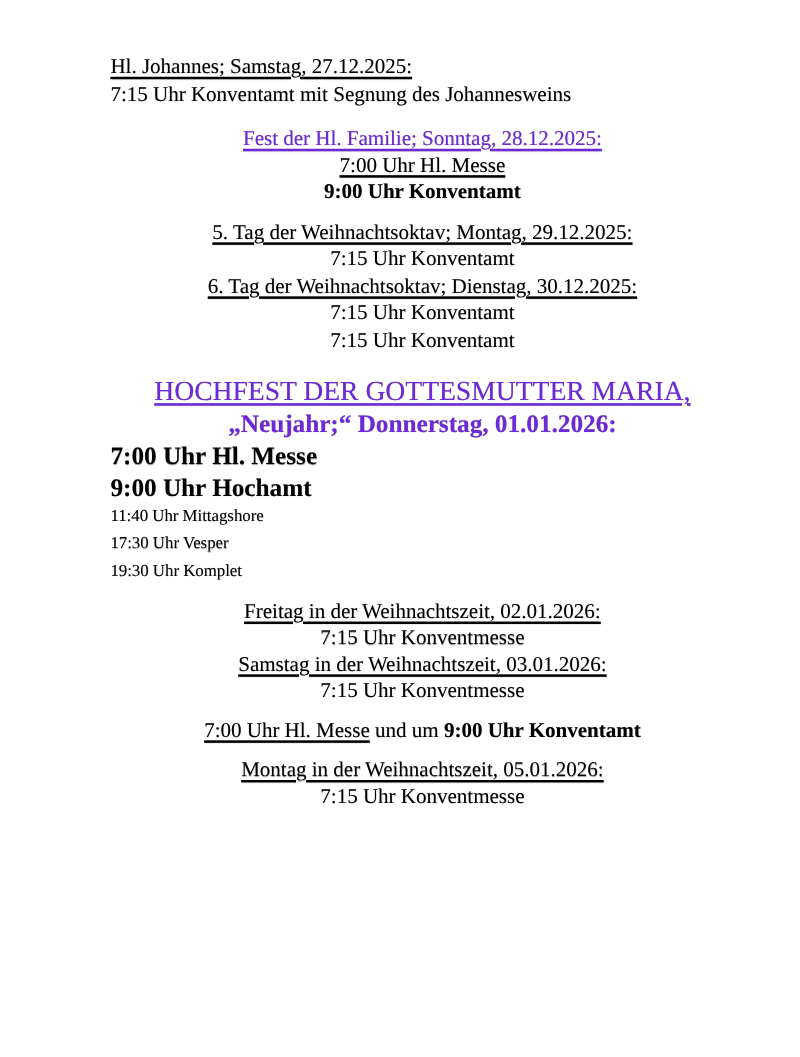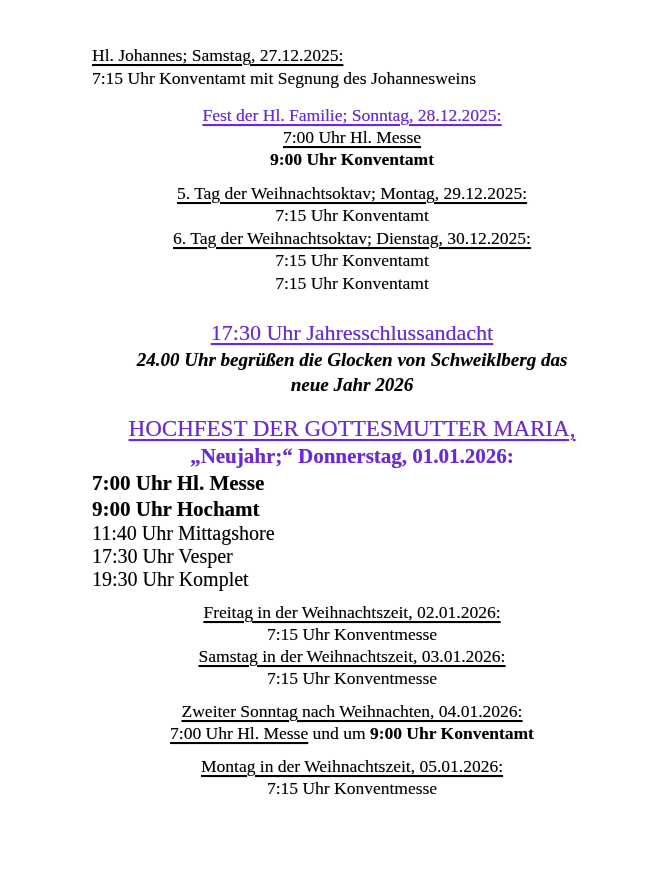--- a/index.html
+++ b/index.html
@@ -23,21 +23,21 @@
   .sB{margin-top:14px;}
   .sC{margin-top:12px;text-align:center;}
   .sC .line{line-height:22.4px;}
   .sD{margin-top:25px;}
   .l-jahres{font-size:22px;line-height:28px;text-decoration-thickness:2.2px;}
   .l-bells{font-size:19px;line-height:25px;font-style:italic;font-weight:bold;}
   .sE{margin-top:18px;}
   .l-hochfest{font-size:23px;line-height:28px;text-decoration-thickness:2.2px;}
   .l-neujahr{font-size:21px;line-height:27px;font-weight:bold;}
   .l-bigtime{font-size:21px;line-height:26px;font-weight:bold;}
-  .l-smalltime{font-size:20px;line-height:23px;}
+  .l-smalltime{font-size:14px;line-height:23px;}
   .sF{margin-top:10px;}
   .sG{margin-top:11px;}
   .sH{margin-top:11px;}
   .caret{
     display:inline-block;width:1.5px;height:20px;
     background:#000;vertical-align:-4px;margin-right:1px;
   }
 </style>
 </head>
 <body>
@@ -57,45 +57,39 @@
     </div>
 
     <div class="sC">
       <div class="line heading">5. Tag der Weihnachtsoktav; Montag, 29.12.2025:</div>
       <div class="line">7:15 Uhr Konventamt</div>
       <div class="line heading">6. Tag der Weihnachtsoktav; Dienstag, 30.12.2025:</div>
       <div class="line">7:15 Uhr Konventamt</div>
       <div class="line">7:15 Uhr Konventamt</div>
     </div>
 
-    <div class="sD">
-      <div class="line center heading red l-jahres">17:30 Uhr Jahresschlussandacht</div>
-      <div class="line center l-bells">24.00 Uhr begrüßen die Glocken von Schweiklberg das</div>
-      <div class="line center l-bells">neue Jahr 2026</div>
-    </div>
 
     <div class="sE">
       <div class="line center heading red l-hochfest">HOCHFEST DER GOTTESMUTTER MARIA,</div>
       <div class="line center red l-neujahr">„Neujahr;“ Donnerstag, 01.01.2026:</div>
       <div class="line l-bigtime">7:00 Uhr Hl. Messe</div>
       <div class="line l-bigtime">9:00 Uhr Hochamt</div>
       <div class="line l-smalltime">11:40 Uhr Mittagshore</div>
       <div class="line l-smalltime">17:30 Uhr Vesper</div>
       <div class="line l-smalltime">19:30 Uhr Komplet</div>
     </div>
 
     <div class="sF">
       <div class="line center heading">Freitag in der Weihnachtszeit, 02.01.2026:</div>
       <div class="line center">7:15 Uhr Konventmesse</div>
       <div class="line center heading">Samstag in der Weihnachtszeit, 03.01.2026:</div>
       <div class="line center">7:15 Uhr Konventmesse</div>
     </div>
 
     <div class="sG">
-      <div class="line center heading">Zweiter Sonntag nach Weihnachten, 04.01.2026:</div>
       <div class="line center"><span class="und">7:00 Uhr Hl. Messe</span><span> und um </span><span class="bold">9:00 Uhr Konventamt</span></div>
     </div>
 
     <div class="sH">
       <div class="line center heading">Montag in der Weihnachtszeit, 05.01.2026:</div>
       <div class="line center">7:15 Uhr Konventmesse</div>
     </div>
 
   </div>
 </div>

